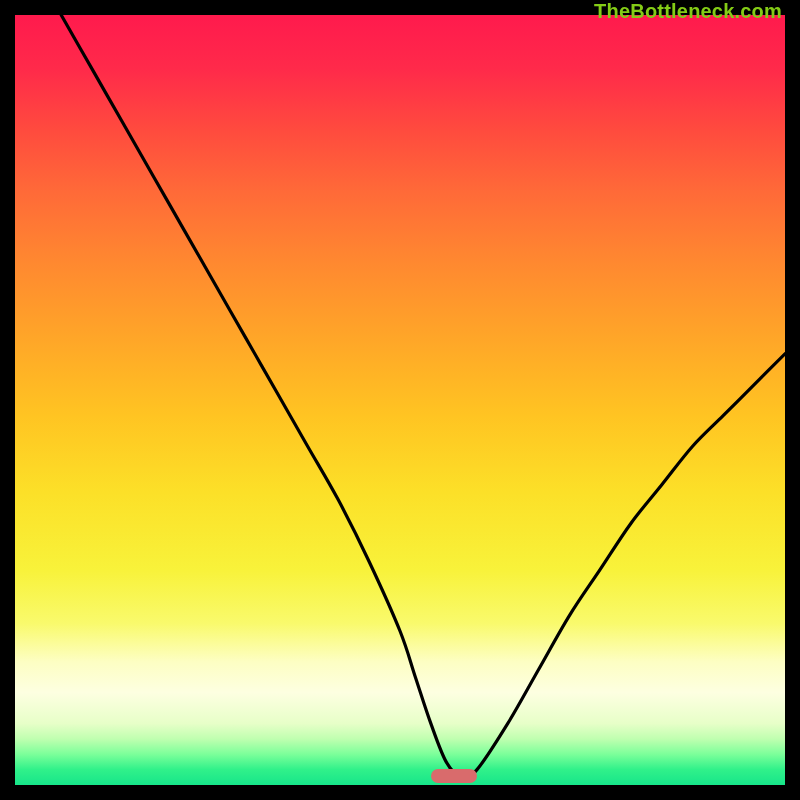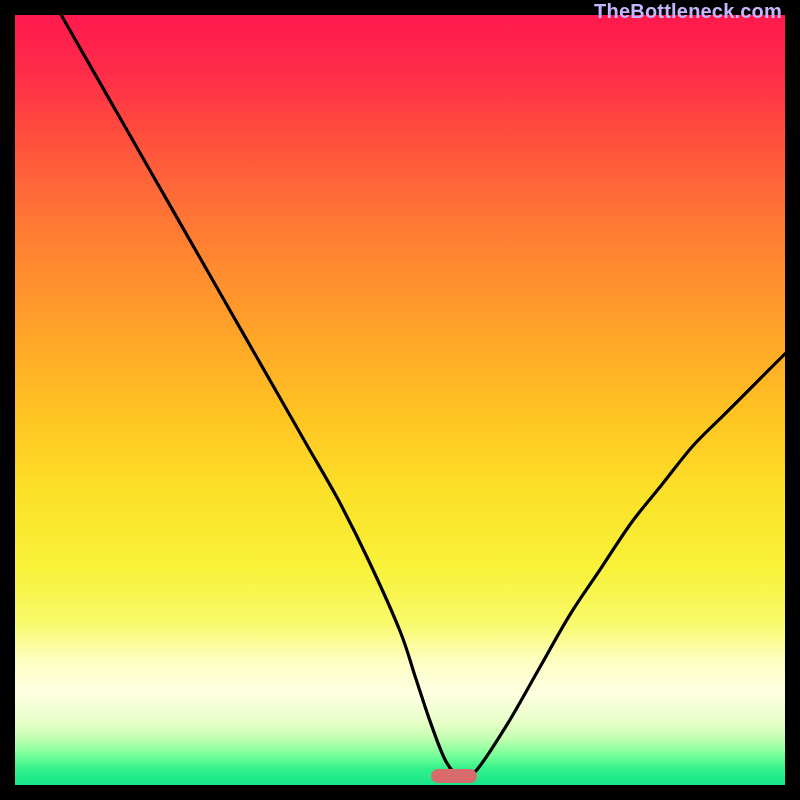--- a/index.html
+++ b/index.html
@@ -44,21 +44,21 @@
       #17E58A 100%
     );
   }
   .watermark {
     position: absolute;
     top: 0px;
     right: 18px;
     font-family: Arial, Helvetica, sans-serif;
     font-size: 20px;
     font-weight: 600;
-    color: #c4b5fd;
+    color: #84cc16;
     letter-spacing: 0.2px;
     user-select: none;
   }
   svg.curve {
     position: absolute;
     left: 0;
     top: 0;
     width: 770px;
     height: 770px;
   }

